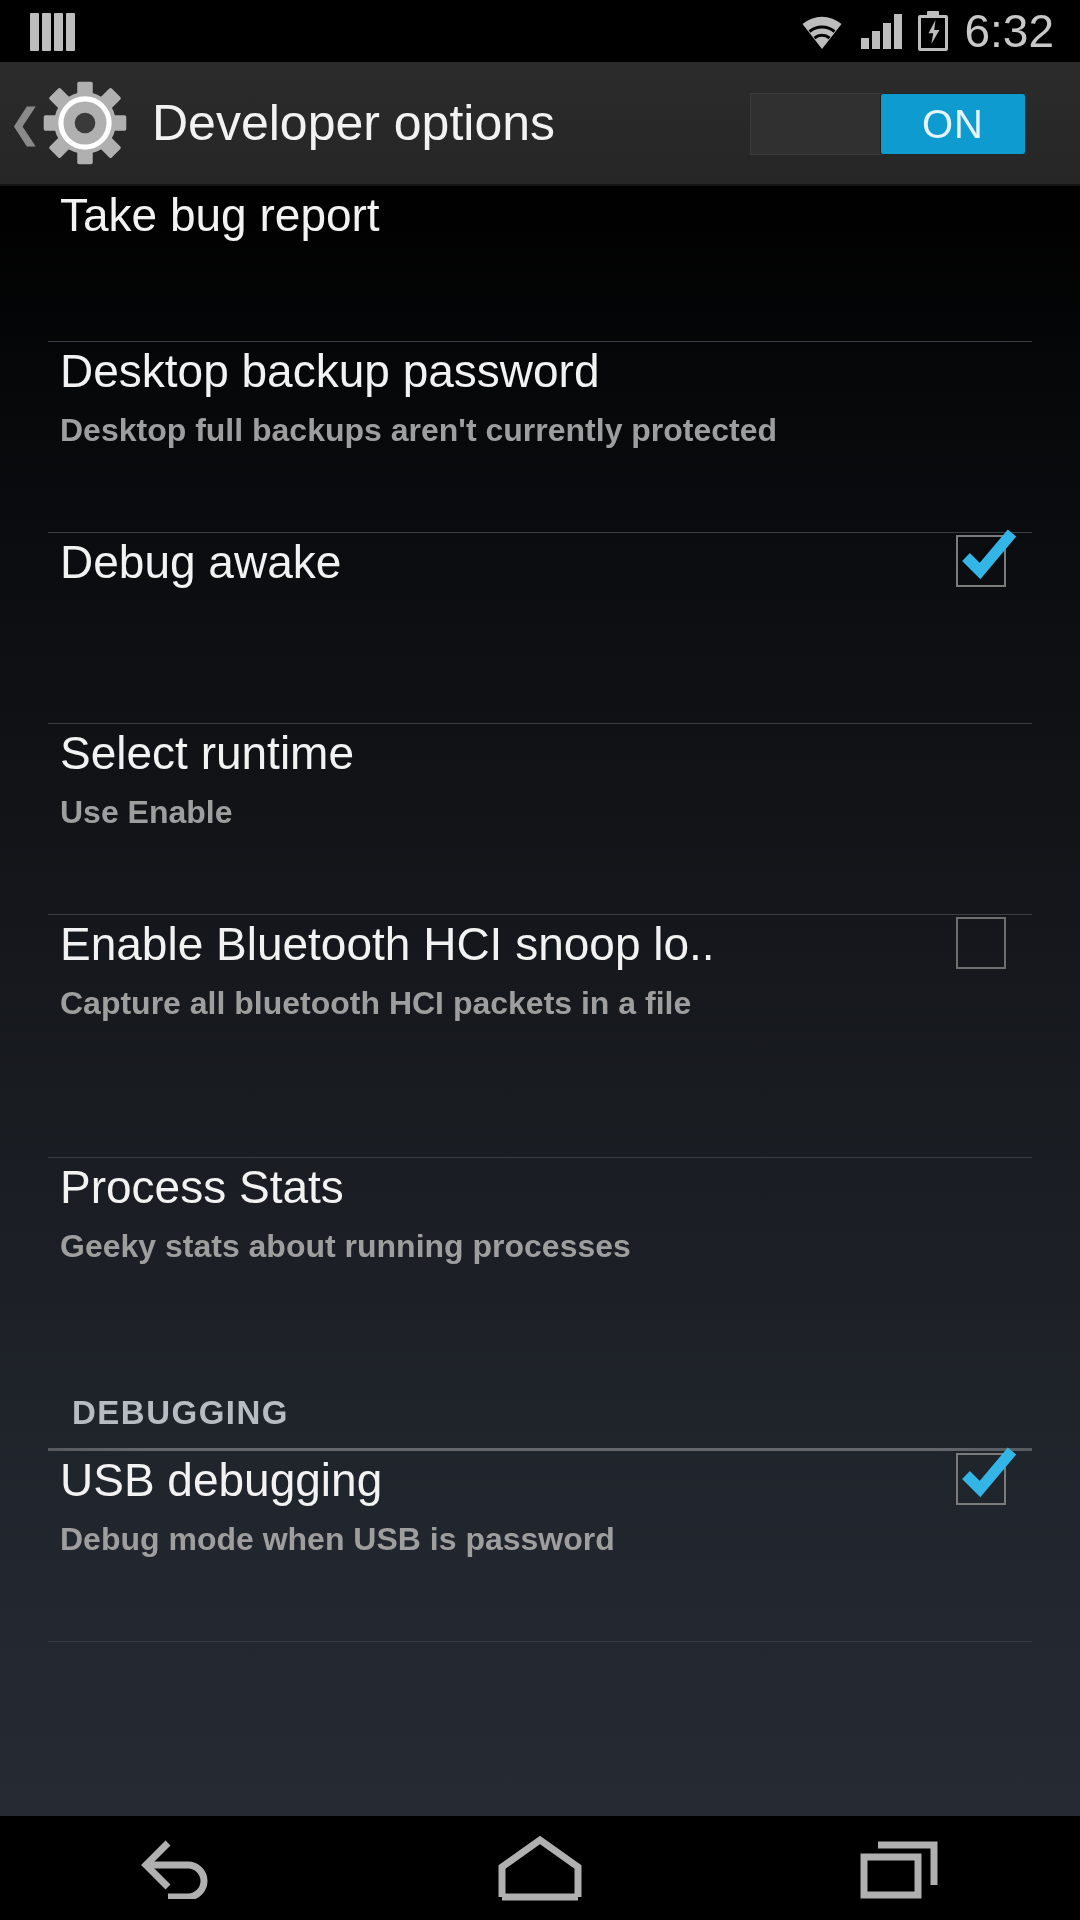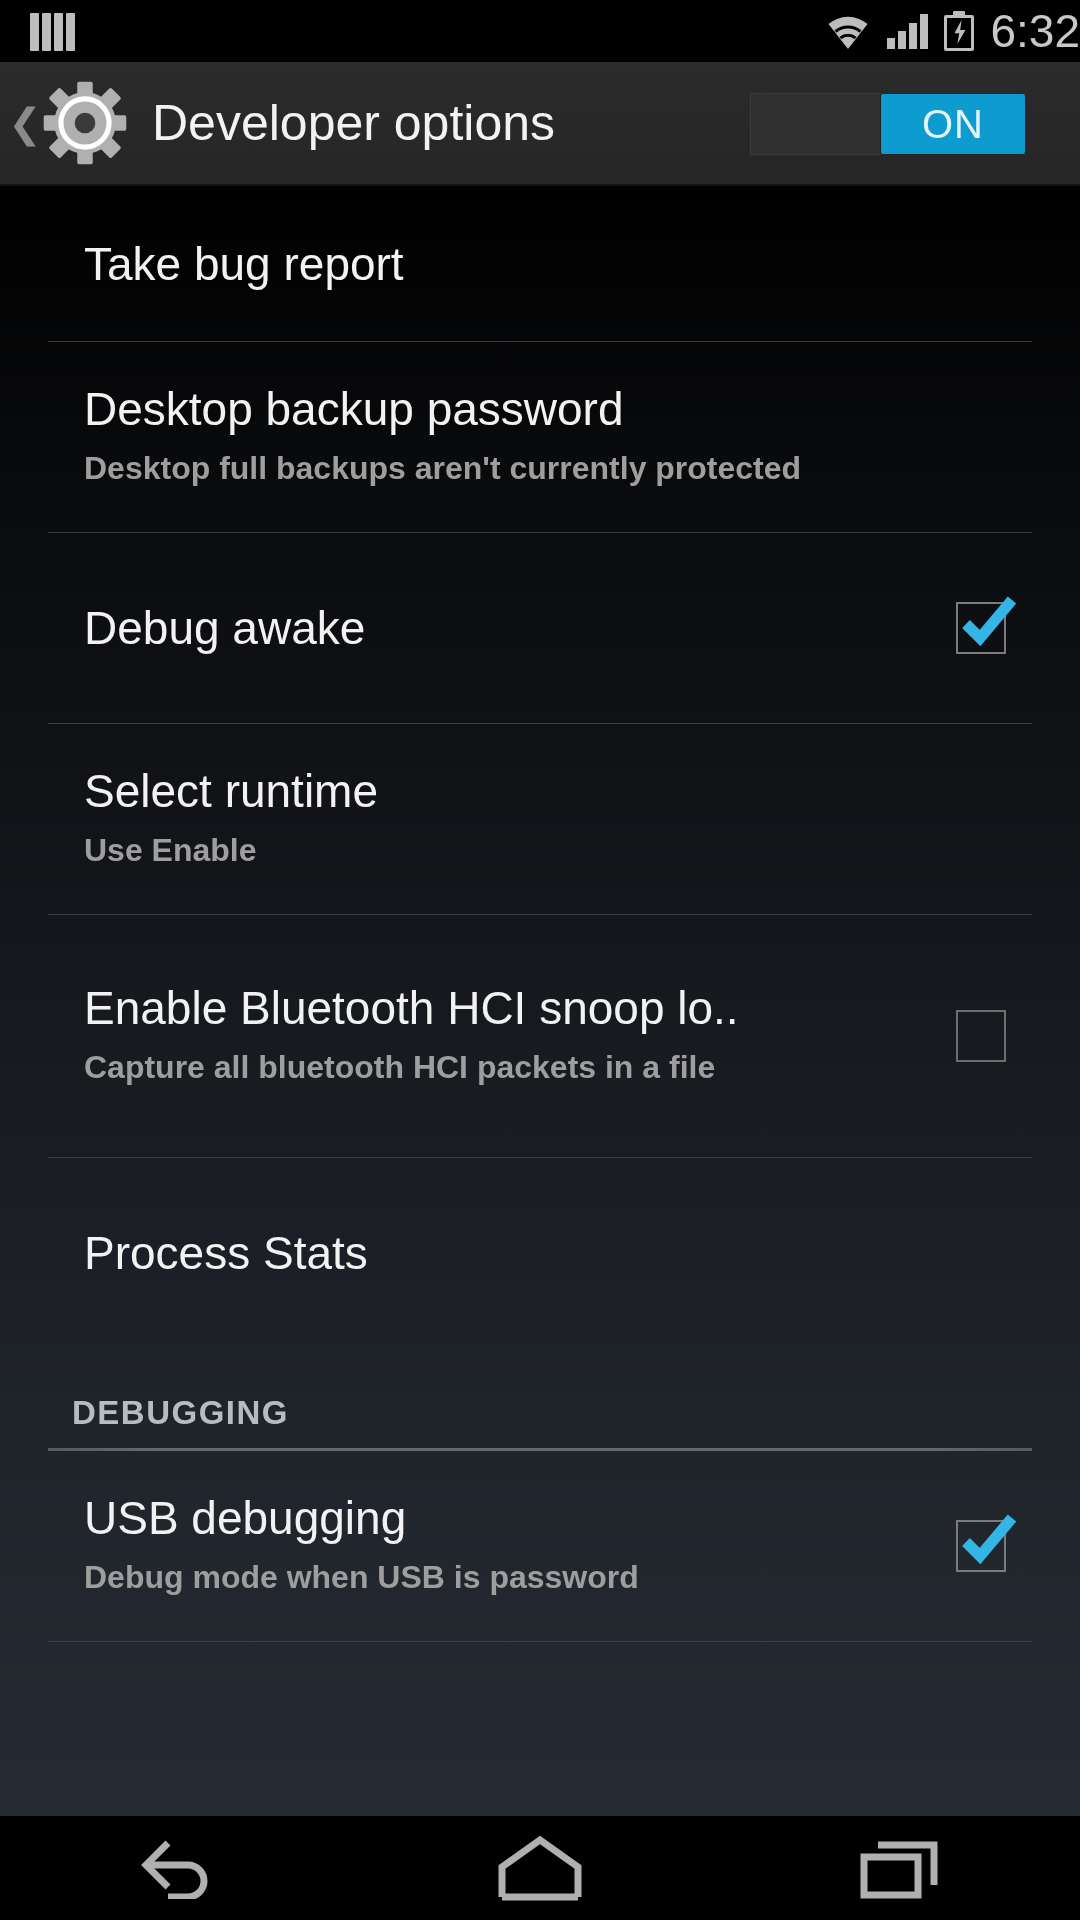--- a/index.html
+++ b/index.html
@@ -23,20 +23,21 @@
     display:flex; align-items:center;
   }
   #status-left { display:flex; align-items:center; padding-left:30px; flex:1; }
   .notif-bars { display:flex; align-items:flex-end; gap:3px; height:40px; }
   .notif-bars i {
     display:block; width:9px; height:38px;
     background:#bdbdbd; border-radius:1px;
   }
   #status-right {
     display:flex; align-items:center; gap:16px;
+    padding-right:26px;
   }
   .wifi-ico { width:46px; height:36px; display:block; }
   .signal-ico { display:flex; align-items:flex-end; gap:3px; height:36px; }
   .signal-ico i { display:block; width:8px; background:#bdbdbd; }
   .signal-ico i:nth-child(1){ height:11px; }
   .signal-ico i:nth-child(2){ height:18px; }
   .signal-ico i:nth-child(3){ height:26px; }
   .signal-ico i:nth-child(4){ height:35px; }
   .batt-ico { position:relative; width:30px; height:40px; }
   .batt-body {
@@ -100,22 +101,22 @@
   #list {
     position:absolute; top:186px; left:0;
     width:1080px; height:1630px;
     background:linear-gradient(to bottom,
        #000000 0%, #08090b 15%, #101216 35%,
        #181b20 55%, #1f232a 75%, #262b33 100%);
     overflow:hidden;
   }
   .row {
     position:relative;
-    padding:0 72px 0 84px;
-    display:flex; align-items:center;
+    padding:0 72px 0 60px;
+    display:flex; 
   }
   .row-text { flex:1; min-width:0; }
   .row-title {
     color:#f2f2f2; font-size:46px; font-weight:400;
     line-height:58px; white-space:nowrap; overflow:hidden;
   }
   .row-summary {
     color:#9e9e9e; font-size:32px; font-weight:700;
     line-height:52px; margin-top:4px;
   }
@@ -272,20 +273,21 @@
       </div>
       <span class="cbox unchecked">
         <span class="box"></span>
       </span>
     </div>
     <div class="divider"></div>
 
     <div class="row r-double">
       <div class="row-text">
         <div class="row-title">Process Stats</div>
+        <div class="row-summary">Geeky stats about running processes</div>
       </div>
     </div>
 
     <div class="section-header">
       <span>DEBUGGING</span>
     </div>
     <div class="divider heavy"></div>
 
     <div class="row r-double">
       <div class="row-text">

